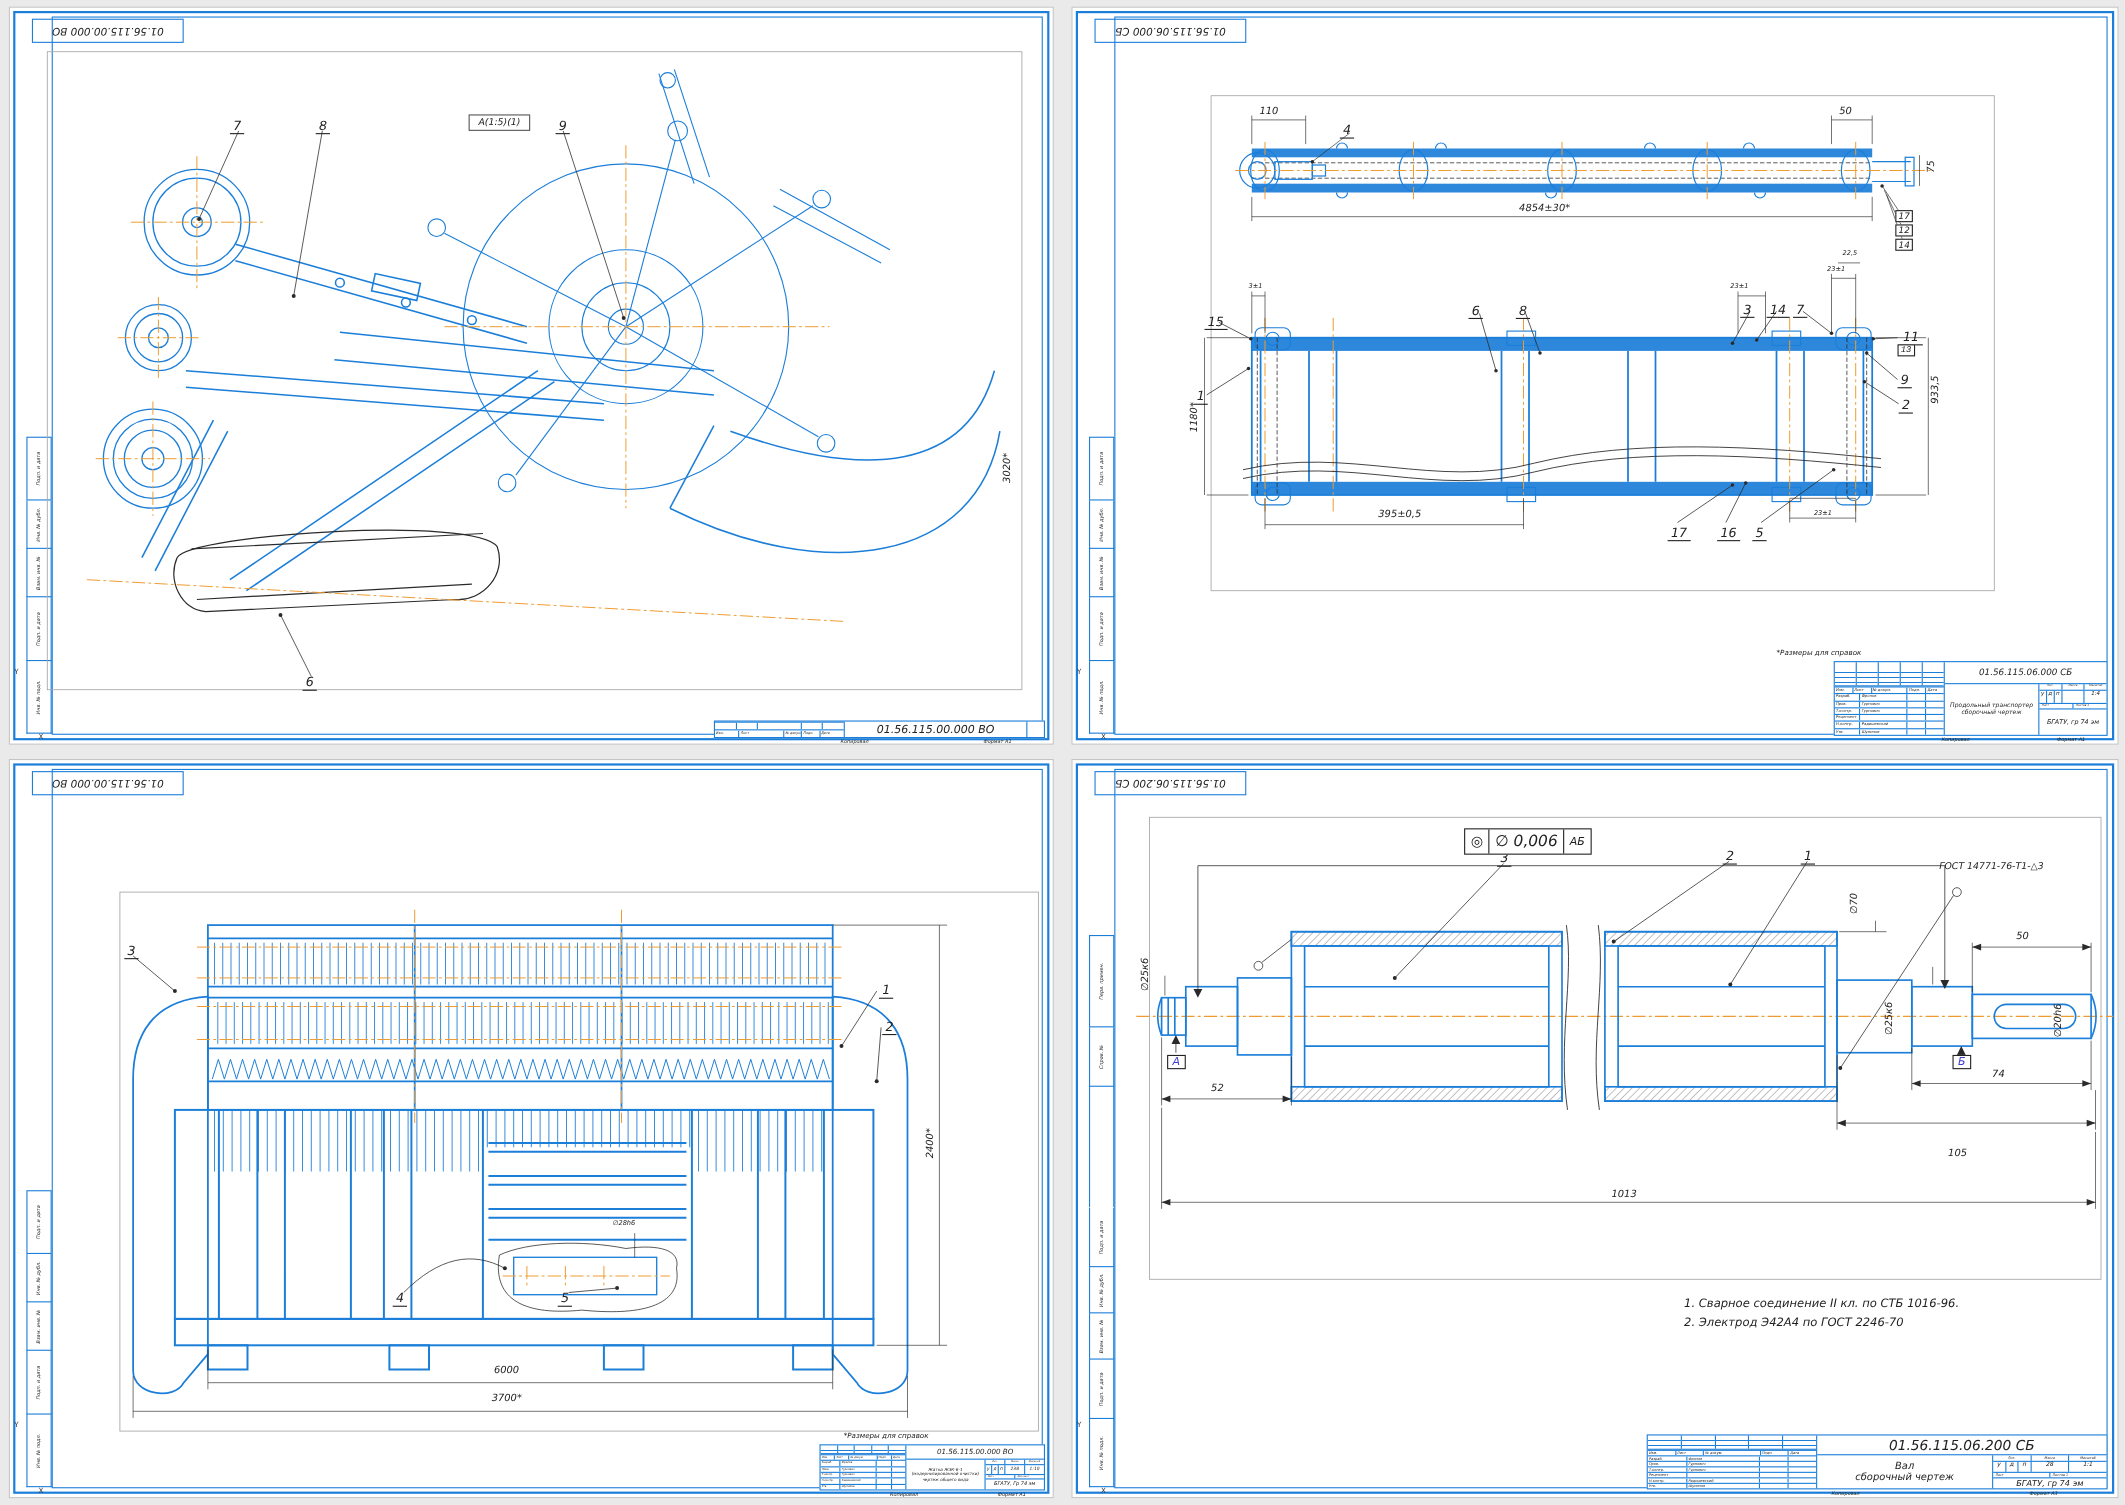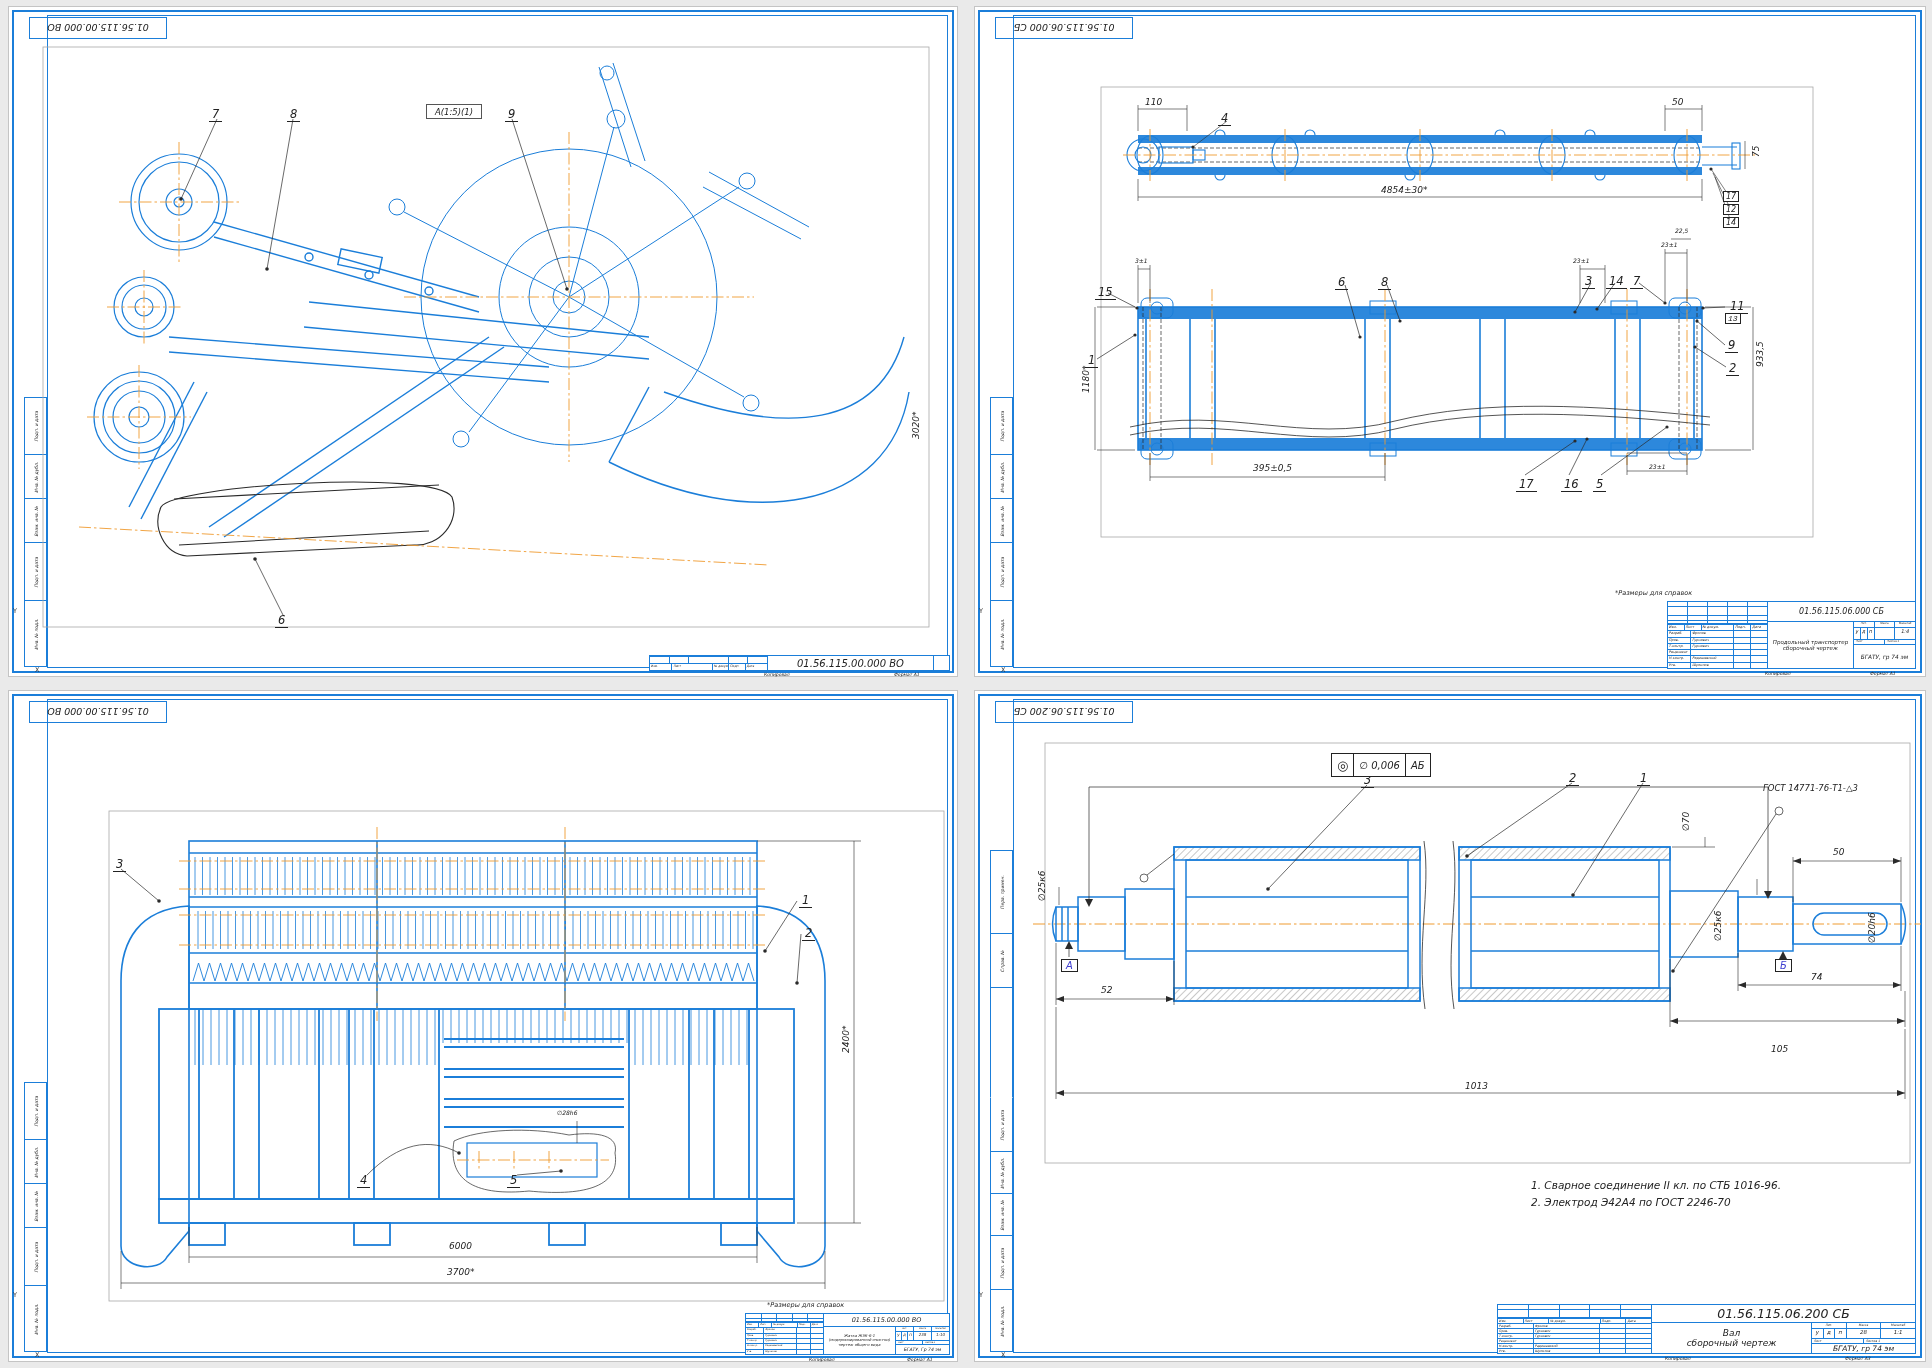--- a/index.html
+++ b/index.html
@@ -30,21 +30,21 @@
   .lb-boxdim{font-size:8px;border:0.8px solid var(--ink);padding:0 2px;background:#fff;}
   .lb-databox{font-size:10px;border:1px solid var(--ink);padding:0 4px;background:#fff;color:#3f3fd0;}
   .lb-gost{font-size:8.5px;}
   .viewlabel{position:absolute;border:1px solid #555;color:var(--ink);font-style:italic;font-size:8.5px;
     display:flex;align-items:center;justify-content:center;background:#fff;}
   .note{position:absolute;font-style:italic;font-size:6.5px;color:var(--ink);white-space:nowrap;}
   .notes-big{position:absolute;font-style:italic;font-size:10.5px;color:var(--ink);line-height:17px;white-space:nowrap;}
   .tolbox{position:absolute;display:flex;border:1px solid var(--ink);background:#fff;height:24px;}
   .tolbox span{display:flex;align-items:center;justify-content:center;font-style:italic;color:var(--ink);border-left:1px solid var(--ink);padding:0 5px;}
   .tolbox span:first-child{border-left:none;font-size:13px;}
-  .tolbox .tval{font-size:10px;} .tolbox .tref{font-size:10px;}
+  .tolbox .tval{font-size:14px;} .tolbox .tref{font-size:10px;}
   .corner{position:absolute;font-size:6.5px;color:#333;}
   .ufoot{position:absolute;font-size:4.5px;font-style:italic;color:var(--ink);white-space:nowrap;}
   
   .tb{position:absolute;border:1.8px solid var(--blue);background:#fff;display:flex;color:var(--ink);}
   .tb-left{display:flex;flex-direction:column;border-right:1.4px solid var(--blue);}
   .tb-rev{border-bottom:1px solid var(--blue);display:flex;}
   .tb-rev span{flex:1;border-left:1px solid var(--blue);
     background:repeating-linear-gradient(to bottom,transparent 0 4px,var(--blue) 4px 4.7px);}
   .tb-rev span:first-child{border-left:none;}
   .tb-rows{flex:1;display:flex;flex-direction:column;}

